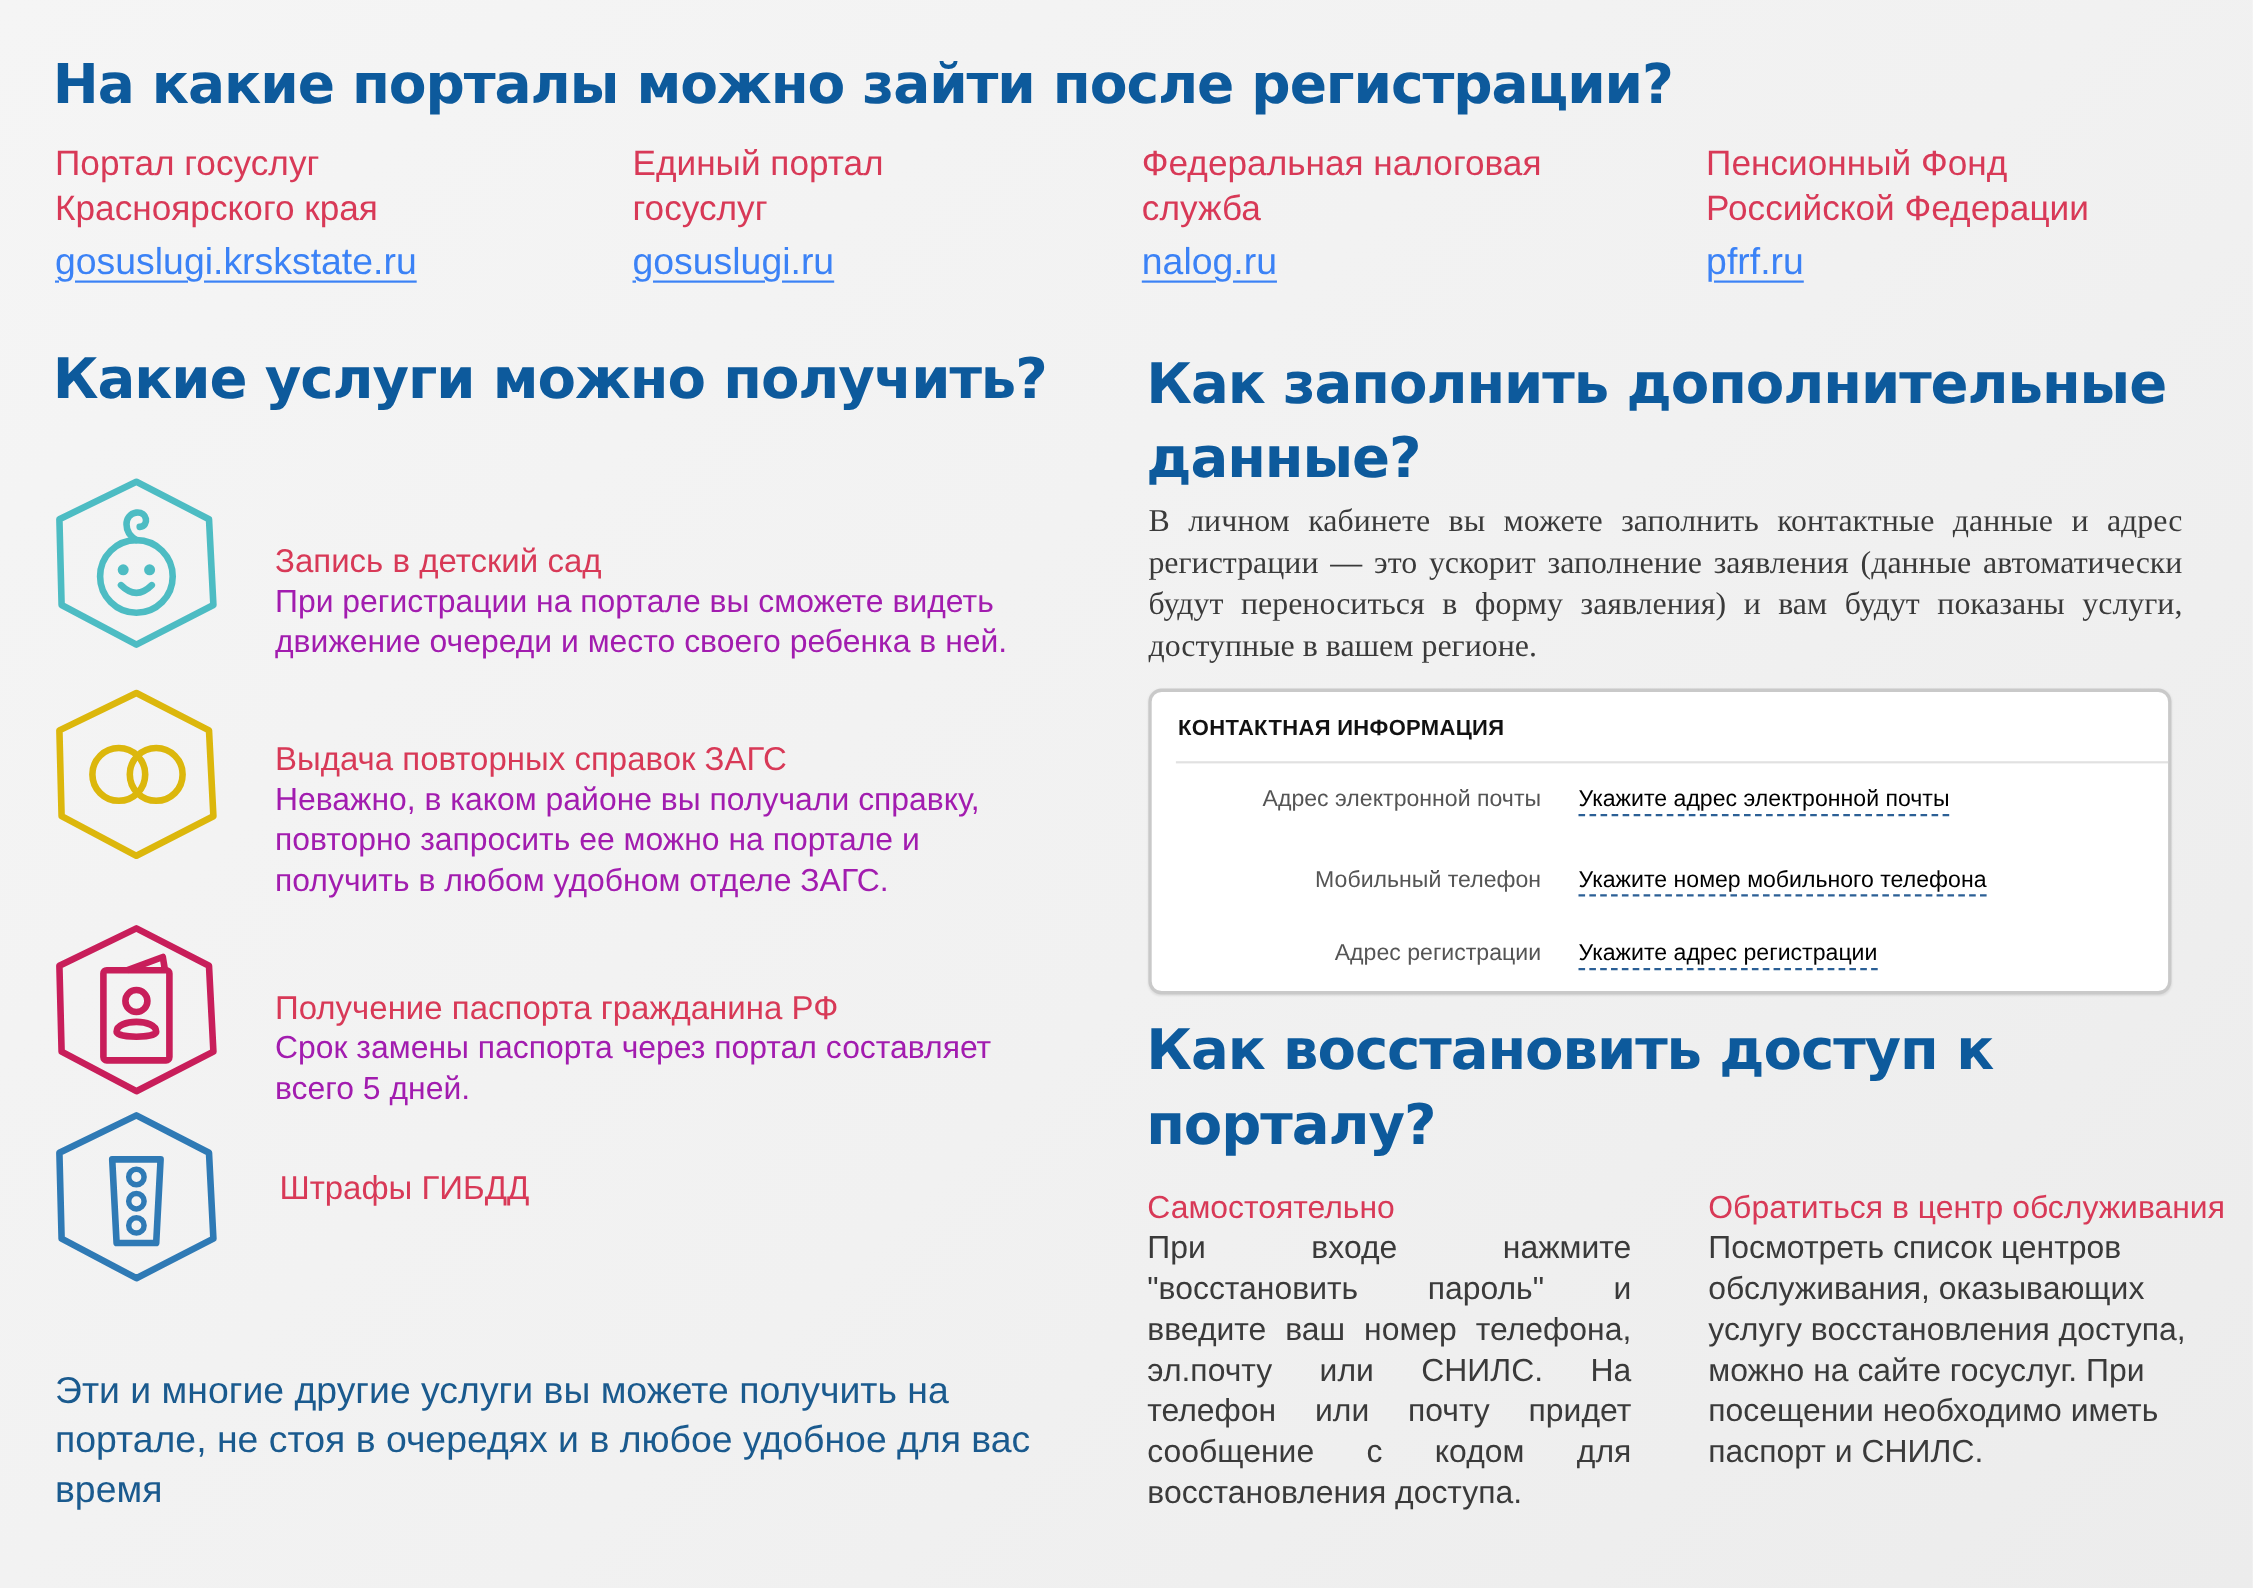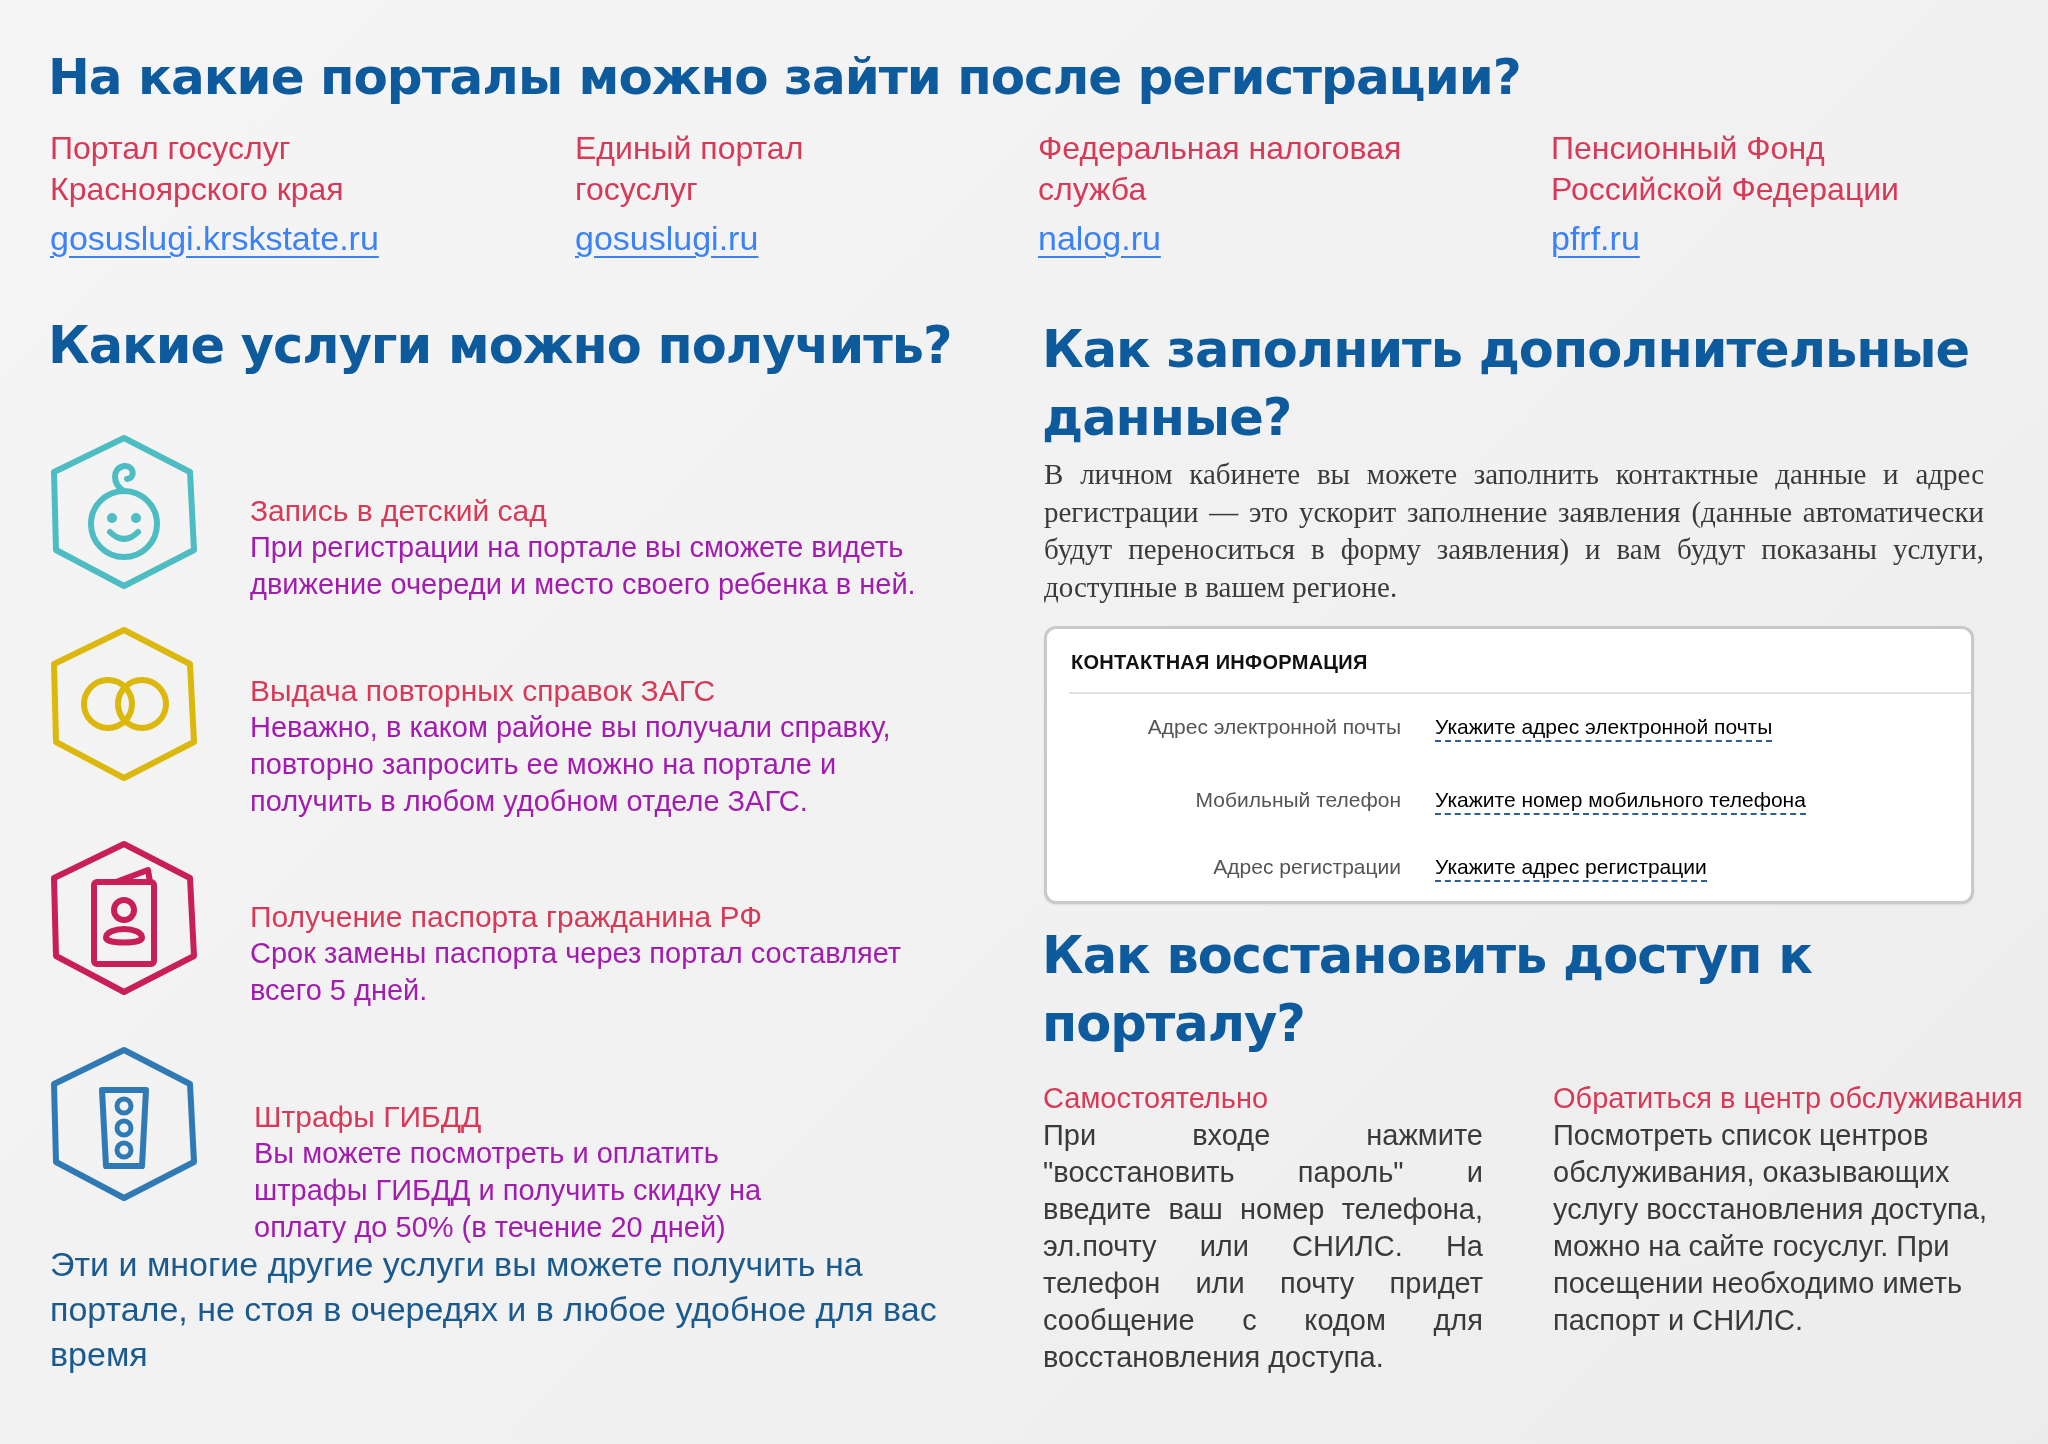--- a/index.html
+++ b/index.html
@@ -153,33 +153,32 @@
       <circle cx="76" cy="72" r="10" fill="none" stroke="#c81e5a" stroke-width="6"></circle>
       <path d="M58,100 C58,88 94,88 94,100 C94,106 58,106 58,100 Z" fill="none" stroke="#c81e5a" stroke-width="6"></path>
     </svg>
   </div>
   <div class="text" style="top:18px;">
     <div class="s-title red">Получение паспорта гражданина РФ</div>
     <div class="s-desc">Срок замены паспорта через портал составляет всего 5 дней.</div>
   </div>
 </div>
 
-<div class="abs service" style="top:1044px; height:160px;">
+<div class="abs service" style="top:1008px; height:160px;">
   <div class="icon">
     <svg width="152" height="160" viewBox="0 0 152 160">
       <polygon points="76,6 142,40 146,118 76,154 8,118 6,40" fill="none" stroke="#2f7ab5" stroke-width="6" stroke-linejoin="round"></polygon>
       <path d="M54,46 L98,46 L94,122 L58,122 Z" fill="none" stroke="#2f7ab5" stroke-width="6" stroke-linejoin="round"></path>
       <circle cx="76" cy="62" r="7" fill="none" stroke="#2f7ab5" stroke-width="5"></circle>
       <circle cx="76" cy="84" r="7" fill="none" stroke="#2f7ab5" stroke-width="5"></circle>
       <circle cx="76" cy="106" r="7" fill="none" stroke="#2f7ab5" stroke-width="5"></circle>
     </svg>
   </div>
   <div class="text" style="left:206px; top:12px;">
     <div class="s-title red">Штрафы ГИБДД</div>
-    <div class="s-desc" style="width:560px;">Вы можете посмотреть и оплатить штрафы ГИБДД и получить скидку на оплату до 50% (в течение 20 дней)</div>
   </div>
 </div>
 
 <div id="services-footer" class="abs">Эти и многие другие услуги вы можете получить на портале, не стоя в очередях и в любое удобное для вас время</div>
 
 <h2 id="fill-title" class="abs h-title">Как заполнить дополнительные данные?</h2>
 <p id="fill-desc" class="abs">В личном кабинете вы можете заполнить контактные данные и адрес регистрации — это ускорит заполнение заявления (данные автоматически будут переноситься в форму заявления) и вам будут показаны услуги, доступные в вашем регионе.</p>
 
 <div id="contact-box" class="abs">
   <div class="cb-title">КОНТАКТНАЯ ИНФОРМАЦИЯ</div>

